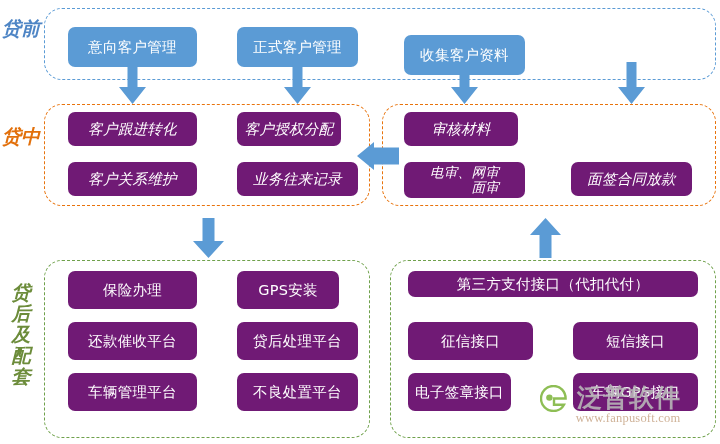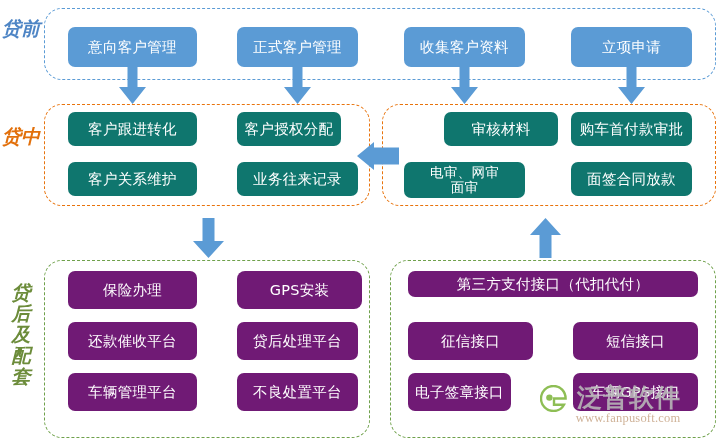--- a/index.html
+++ b/index.html
@@ -48,31 +48,31 @@
   .panel.blue   { border-color: #5B9BD5; }
   .panel.orange { border-color: #E8730C; }
   .panel.green  { border-color: #6FA14B; }
 
   
   .node {
     position: absolute;
     display: flex;
     align-items: center;
     justify-content: center;
-    text-align: center;
+    text-align: right;
     color: #ffffff;
     font-size: 14.5px;
     line-height: 17px;
     border-radius: 7px;
     padding: 2px 4px;
     white-space: pre-line;
     letter-spacing: 0.3px;
   }
   .node.blue   { background: #5B9BD5; }
-  .node.orange { background: #0f766e; }
+  .node.orange { background: #701a75; font-style: italic; }
   .node.green  { background: #701a75; }
   .node.two-line { font-size: 13.5px; line-height: 15px; }
 
   
   .arrow {
     position: absolute;
   }
   .arrow svg { display: block; }
 
   
@@ -121,23 +121,22 @@
   <div class="stage-label orange" style="top:126px;">贷中</div>
 
   <div class="stage-label green" style="top:282px; width:26px; left:8px;">贷后及配套</div>
 
   <div class="panel blue" style="left:44px; top:8px; width:672px; height:72px;"></div>
 
   <div class="node blue" style="left:68px; top:27px; width:129px; height:40px;">意向客户管理</div>
 
   <div class="node blue" style="left:237px; top:27px; width:121px; height:40px;">正式客户管理</div>
 
-  <div class="node blue" style="left:404px; top:27px; width:121px; height:40px;">收集客户资料</div>
-
-  <div class="node blue" style="left:571px; top:27px; width:121px; height:40px;">立项申请</div>
+  <div class="node blue" style="left:404px; top:35px; width:121px; height:40px;">收集客户资料</div>
+
 
   <div class="arrow" style="left:119px; top:62px;">
     <svg width="27" height="42" viewBox="0 0 27 42">
       <polygon points="8.5,0 18.5,0 18.5,25 27,25 13.5,42 0,25 8.5,25" fill="#5B9BD5"></polygon>
     </svg>
   </div>
   <div class="arrow" style="left:284px; top:62px;">
     <svg width="27" height="42" viewBox="0 0 27 42">
       <polygon points="8.5,0 18.5,0 18.5,25 27,25 13.5,42 0,25 8.5,25" fill="#5B9BD5"></polygon>
     </svg>
@@ -158,23 +157,22 @@
   <div class="node orange" style="left:68px; top:112px; width:129px; height:34px;">客户跟进转化</div>
 
   <div class="node orange" style="left:237px; top:112px; width:104px; height:34px;">客户授权分配</div>
 
   <div class="node orange" style="left:68px; top:162px; width:129px; height:34px;">客户关系维护</div>
 
   <div class="node orange" style="left:237px; top:162px; width:121px; height:34px;">业务往来记录</div>
 
   <div class="panel orange" style="left:382px; top:104px; width:334px; height:102px;"></div>
 
-  <div class="node orange" style="left:404px; top:112px; width:114px; height:34px;margin-left:40px;">审核材料</div>
-
-  <div class="node orange" style="left:571px; top:112px; width:121px; height:34px;">购车首付款审批</div>
+  <div class="node orange" style="left:404px; top:112px; width:114px; height:34px;">审核材料</div>
+
 
   <div class="node orange two-line" style="left:404px; top:162px; width:121px; height:36px;">电审、网审
 面审</div>
 
   <div class="node orange" style="left:571px; top:162px; width:121px; height:34px;">面签合同放款</div>
 
   <div class="arrow" style="left:357px; top:142px;">
     <svg width="42" height="28" viewBox="0 0 42 28">
       <polygon points="0,14 17,0 17,5.5 42,5.5 42,22.5 17,22.5 17,28" fill="#5B9BD5"></polygon>
     </svg>
@@ -189,21 +187,21 @@
   <div class="arrow" style="left:530px; top:218px;">
     <svg width="31" height="40" viewBox="0 0 31 40">
       <polygon points="15.5,0 31,17 21.5,17 21.5,40 9.5,40 9.5,17 0,17" fill="#5B9BD5"></polygon>
     </svg>
   </div>
 
   <div class="panel green" style="left:44px; top:260px; width:326px; height:178px;"></div>
 
   <div class="node green" style="left:68px; top:271px; width:129px; height:38px;">保险办理</div>
 
-  <div class="node green" style="left:237px; top:271px; width:125px; height:38px;border-radius:8px;">GPS安装</div>
+  <div class="node green" style="left:237px; top:271px; width:102px; height:38px;">GPS安装</div>
 
   <div class="node green" style="left:68px; top:322px; width:129px; height:38px;">还款催收平台</div>
 
   <div class="node green" style="left:237px; top:322px; width:121px; height:38px;">贷后处理平台</div>
 
   <div class="node green" style="left:68px; top:373px; width:129px; height:38px;">车辆管理平台</div>
 
   <div class="node green" style="left:237px; top:373px; width:121px; height:38px;">不良处置平台</div>
 
   <div class="panel green" style="left:390px; top:260px; width:326px; height:178px;"></div>

